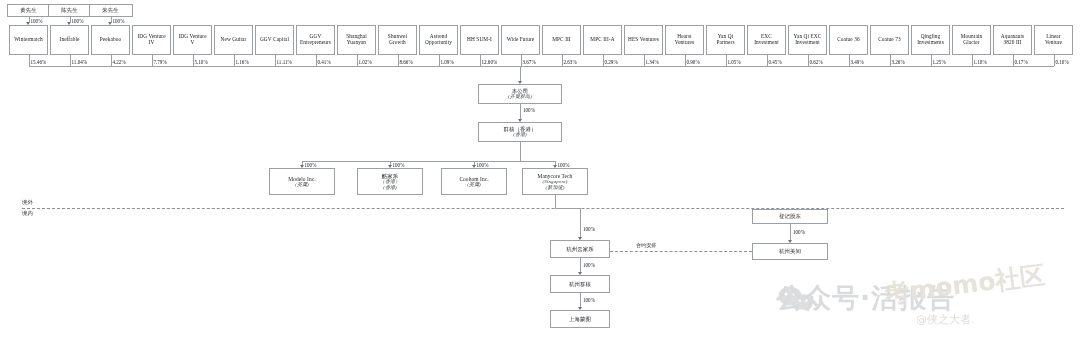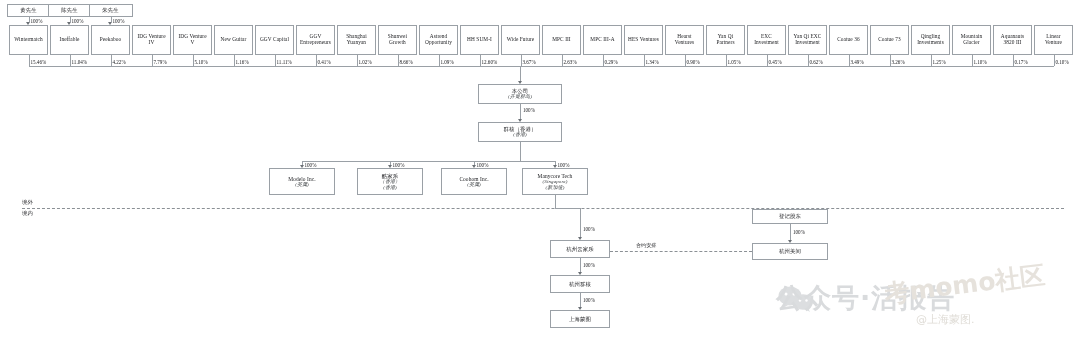--- a/index.html
+++ b/index.html
@@ -315,13 +315,13 @@
     <circle cx="8" cy="8" r="1.5" fill="#fff"></circle>
     <circle cx="16" cy="8" r="1.5" fill="#fff"></circle>
     <ellipse cx="25" cy="16" rx="9.5" ry="7.8" fill="#dcdee0"></ellipse>
     <path d="M30 22 L32 26 L27 23 Z" fill="#dcdee0"></path>
     <circle cx="22" cy="14.5" r="1.2" fill="#fff"></circle>
     <circle cx="28.5" cy="14.5" r="1.2" fill="#fff"></circle>
   </svg>
 </div>
 <div class="wm wm-main">公众号·活报告</div>
 <div class="wm wm-diag">考momo社区</div>
-<div class="wm wm-handle">@上海蒙图.</div>
+<div class="wm wm-handle">@侠之大者.</div>
 
 </body></html>

